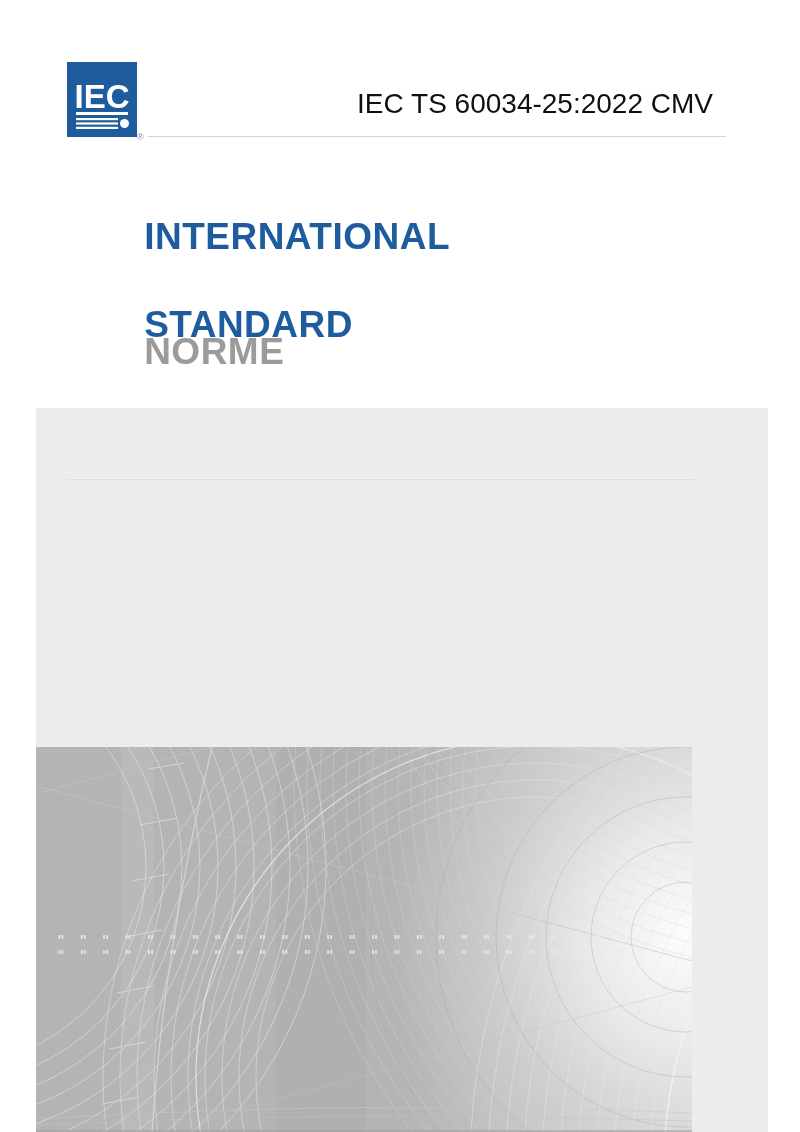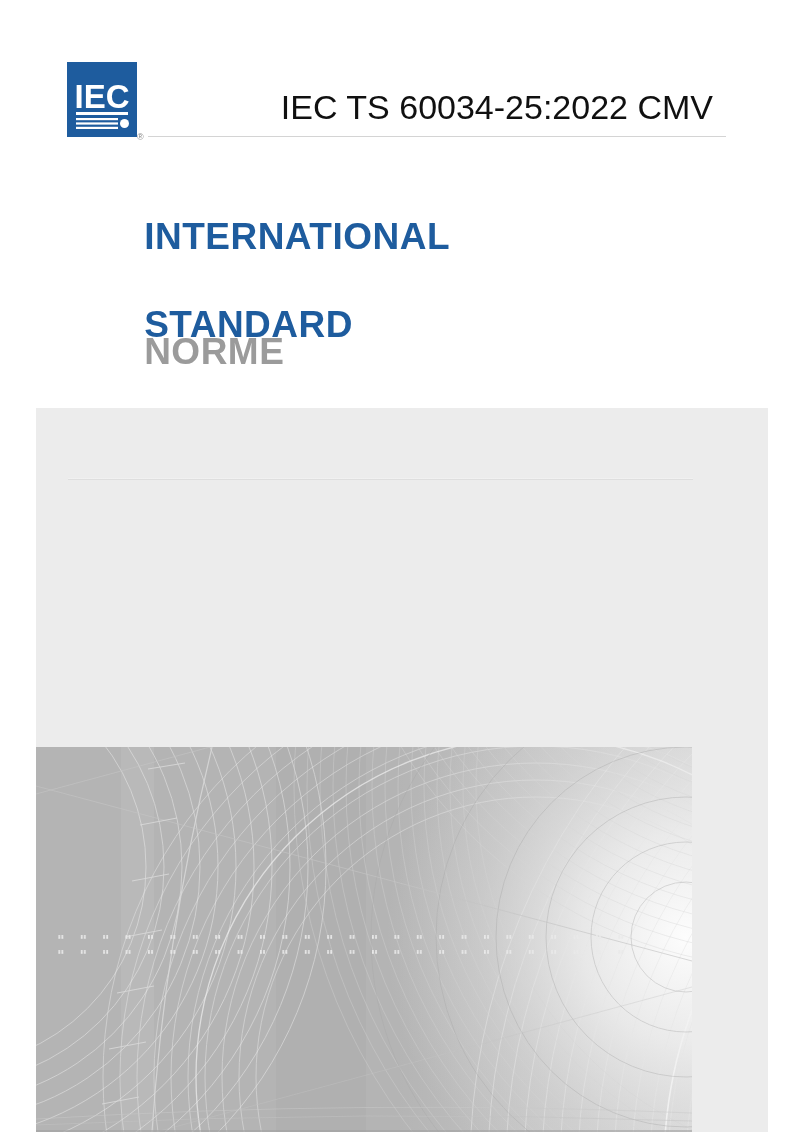--- a/index.html
+++ b/index.html
@@ -9,21 +9,21 @@
     position:relative;overflow:hidden;
   }
   .page{position:absolute;left:0;top:0;width:800px;height:916px;}
 
   
   .iec-logo{position:absolute;left:67px;top:62px;width:70px;height:75px;}
   .registered{position:absolute;left:137px;top:132px;font-size:9px;color:#8a8a8a;}
   .header-rule{position:absolute;left:148px;top:136px;width:578px;height:1px;background:#d4d4d4;}
   .standard-code{
     position:absolute;top:90px;right:87px;
-    font-size:34px;line-height:1;color:#101010;white-space:nowrap;
+    font-size:28px;line-height:1;color:#101010;white-space:nowrap;
   }
 
   
   .heading{position:absolute;left:101px;font-size:37px;font-weight:bold;
     line-height:44px;letter-spacing:0.5px;white-space:pre;}
   .heading-en{top:171px;color:#1E5C9E;}
   .heading-fr{top:286px;color:#9B9B9B;}
 
   
   .content-panel{position:absolute;left:36px;top:408px;width:732px;height:724px;background:#ECECEC;}

